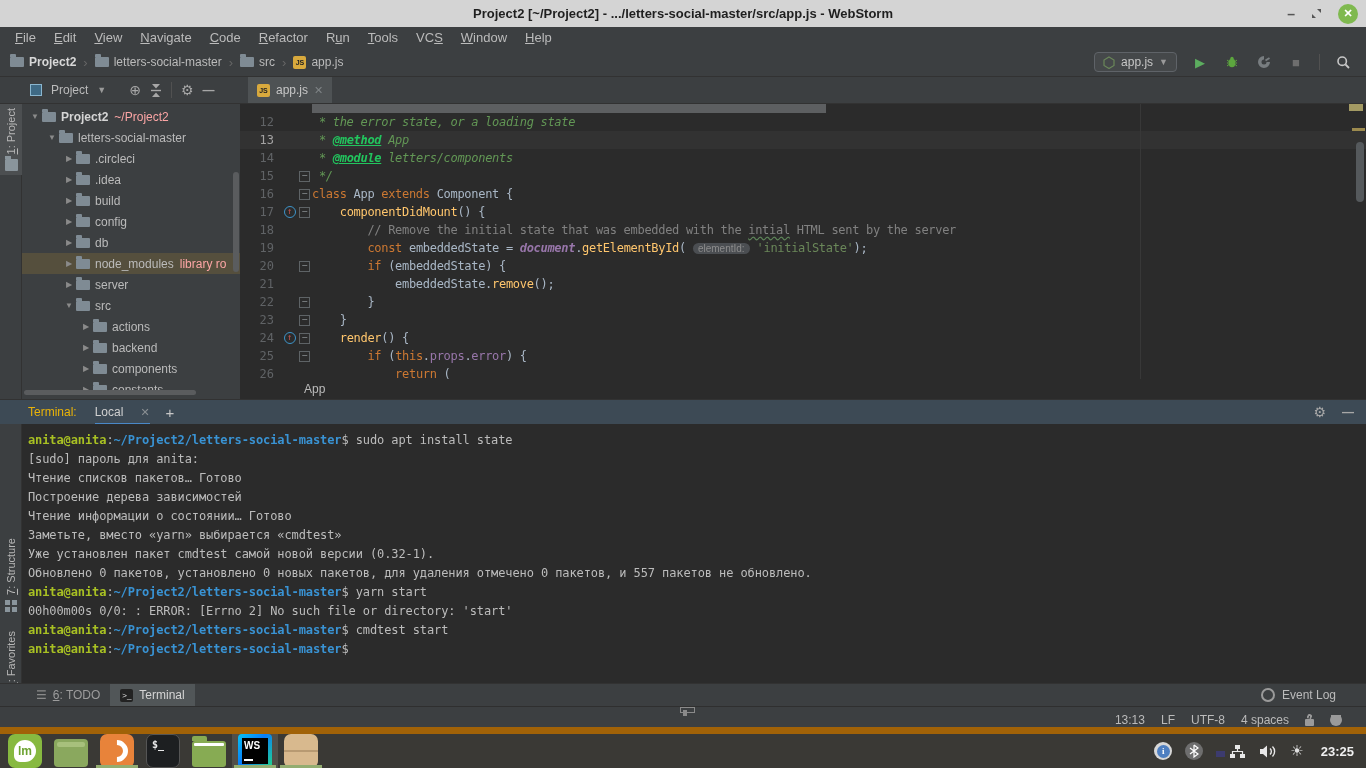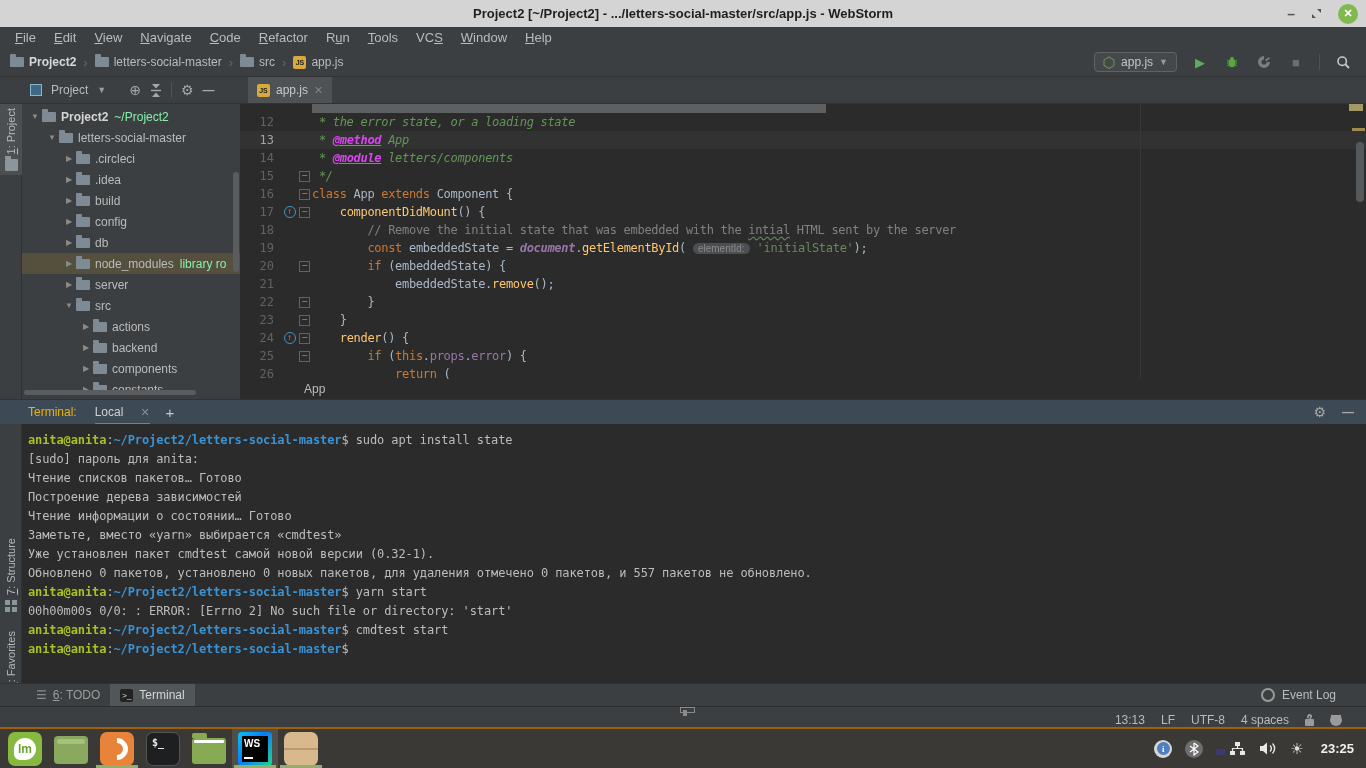--- a/index.html
+++ b/index.html
@@ -63,42 +63,42 @@
   .s-struct{display:grid;grid-template-columns:5px 5px;gap:2px;}
   .s-struct i{background:#8a959c;height:5px;display:block;}
   .s-star{color:#9aa0a3;font-size:13px;line-height:12px;}
 
   .tree{position:absolute;left:22px;top:104px;width:218px;height:295px;background:#3c3f41;overflow:hidden;padding-top:2px;box-sizing:border-box;}
   .tree-row{display:flex;align-items:center;height:21px;white-space:nowrap;overflow:hidden;}
   .tree-row.selected{background:#554f3d;}
   .arrow{width:14px;color:#8a8a8a;font-size:8px;flex:none;text-align:center;}
   .tree-label{margin-left:5px;color:#bbbbbb;}
   .tree-label.bold{font-weight:bold;color:#d5d5d5;}
-  .tree-suffix{margin-left:6px;color:#86efac;}
+  .tree-suffix{margin-left:6px;color:#fca5a5;}
   .tree-vthumb{position:absolute;left:233px;top:172px;width:6px;height:100px;background:#5a5c5e;border-radius:3px;}
   .tree-hthumb{position:absolute;left:24px;top:390px;width:172px;height:5px;background:#5a5c5e;border-radius:3px;}
 
   
   .editor{position:absolute;left:240px;top:104px;width:1126px;height:295px;background:#2b2b2b;overflow:hidden;}
   .wrap-guide{position:absolute;left:900px;top:0;bottom:20px;width:1px;background:#383838;}
   .eline{display:flex;height:18px;line-height:18px;font-size:12px;letter-spacing:-0.3px;}
   .eline.partial{height:9px;overflow:hidden;}
   .eline.cur{background:#323232;}
   .lnum{width:34px;text-align:right;padding-right:8px;color:#606366;flex:none;
     font-family:"DejaVu Sans Mono",monospace;letter-spacing:0;}
   .eline.cur .lnum{color:#a4a3a3;}
   .gico{width:15px;flex:none;display:flex;align-items:center;justify-content:center;}
   .ovr{width:10px;height:10px;border:1px solid #3d94c9;border-radius:50%;color:#c75450;
     font-size:9px;line-height:9px;text-align:center;font-family:"DejaVu Sans Mono",monospace;}
   .gfold{width:15px;flex:none;color:#9aa0a3;display:flex;align-items:center;justify-content:center;}
   .foldbox{width:9px;height:9px;border:1px solid #5e6366;font-size:9px;line-height:7px;text-align:center;color:#9aa0a3;background:#2b2b2b;}
   .ecode{font-family:"DejaVu Sans Mono",monospace;white-space:pre;flex:1;}
   .pl{color:#a9b7c6;} .kw{color:#cc7832;} .fn{color:#ffc66d;margin-top:32px;} .st{color:#6a8759;}
   .dc{color:#629755;font-style:italic;}
-  .dt{color:#d946ef;font-style:italic;font-weight:bold;text-decoration:underline;}
+  .dt{color:#22c55e;font-style:italic;font-weight:bold;text-decoration:underline;}
   .lc{color:#808080;}
   .ty{text-decoration:underline wavy #5e8759;text-underline-offset:2px;}
   .ob{color:#9876aa;font-style:italic;font-weight:bold;} .pr{color:#9876aa;}
   .hint{background:#4b4e52;color:#8c8c8c;border-radius:7px;padding:0 5px;font-size:10px;
     font-family:"Liberation Sans",sans-serif;letter-spacing:0;}
   .selbar{display:inline-block;width:514px;height:9px;background:#5d5f61;vertical-align:top;}
   .ed-stripesq{position:absolute;right:3px;top:-6px;width:14px;height:13px;background:#a39a63;}
   .ed-stripemark{position:absolute;right:1px;top:24px;width:13px;height:3px;background:#9c8a4e;}
   .ed-scrollthumb{position:absolute;right:2px;top:38px;width:8px;height:60px;background:#55595c;border-radius:4px;}
   .ed-breadcrumb{position:absolute;left:0;bottom:0;width:100%;height:19px;line-height:19px;
@@ -139,21 +139,21 @@
   .sb-left::before{content:"";position:absolute;left:2px;top:2px;width:4px;height:6px;background:#8a8a8a;}
   .sb-right{margin-left:auto;display:flex;align-items:center;gap:16px;padding-right:24px;color:#bbbbbb;}
   .lock{width:9px;height:7px;background:#9a9a9a;border-radius:1px;position:relative;margin-top:5px;}
   .lock::before{content:"";position:absolute;top:-5px;left:2px;width:5px;height:5px;
     border:2px solid #9a9a9a;border-bottom:none;border-radius:4px 4px 0 0;box-sizing:border-box;transform:rotate(14deg);}
   .hector{width:12px;height:12px;border-radius:50%;background:#9a9a9a;position:relative;}
   .hector::before{content:"";position:absolute;top:-2px;left:1px;width:10px;height:3px;background:#3c3f41;border-bottom:2px solid #9a9a9a;}
 
   
   .taskbar{position:absolute;left:0;top:727px;width:1366px;height:41px;background:#3a3935;
-    border-top:2px solid #a16207;display:flex;align-items:center;box-sizing:border-box;}
+    border-top:7px solid #a16207;display:flex;align-items:center;box-sizing:border-box;}
   .apps{display:flex;align-items:stretch;height:100%;padding-left:2px;}
   .appcell{width:46px;position:relative;display:flex;align-items:center;justify-content:center;}
   .appcell.active{background:#514f49;}
   .appcell .runline{position:absolute;left:2px;bottom:0;width:42px;height:3px;background:#93ad71;}
   .ic{width:34px;height:34px;border-radius:7px;position:relative;box-sizing:border-box;}
   .ic-mint{background:#87b940;display:flex;align-items:center;justify-content:center;}
   .ic-mint i{width:22px;height:22px;background:#fff;border-radius:50% 50% 50% 6px;
     color:#6da332;font:bold italic 12px "Liberation Sans",sans-serif;display:flex;align-items:center;justify-content:center;font-style:normal;}
   .ic-desk{background:#8aa85e;height:28px;margin-top:3px;border-radius:4px;}
   .ic-desk::before{content:"";position:absolute;top:3px;left:3px;right:3px;height:5px;background:#a7c07c;border-radius:2px;}

